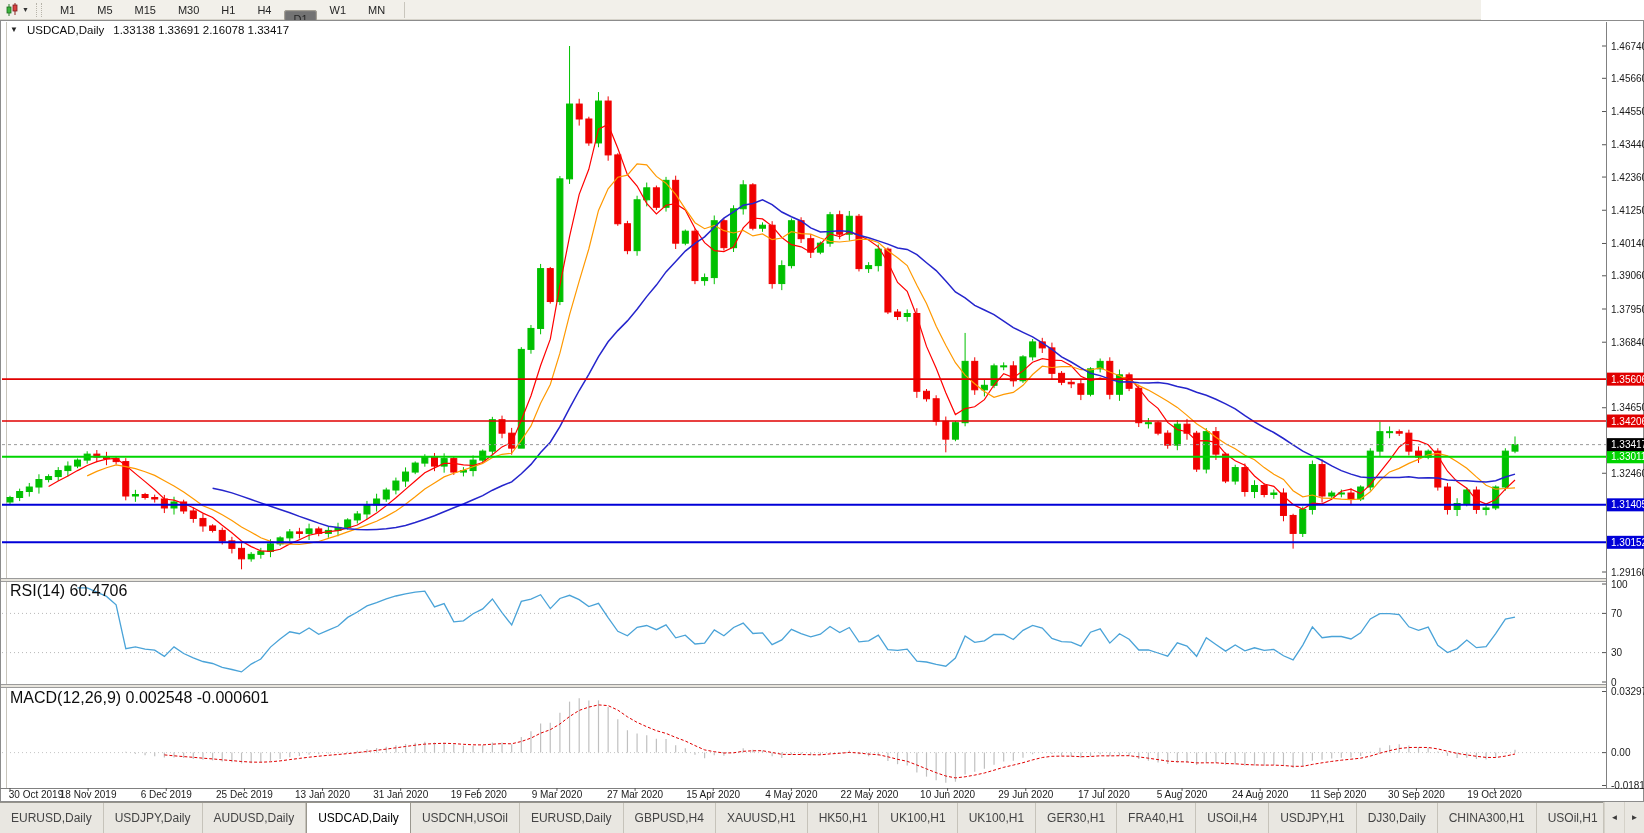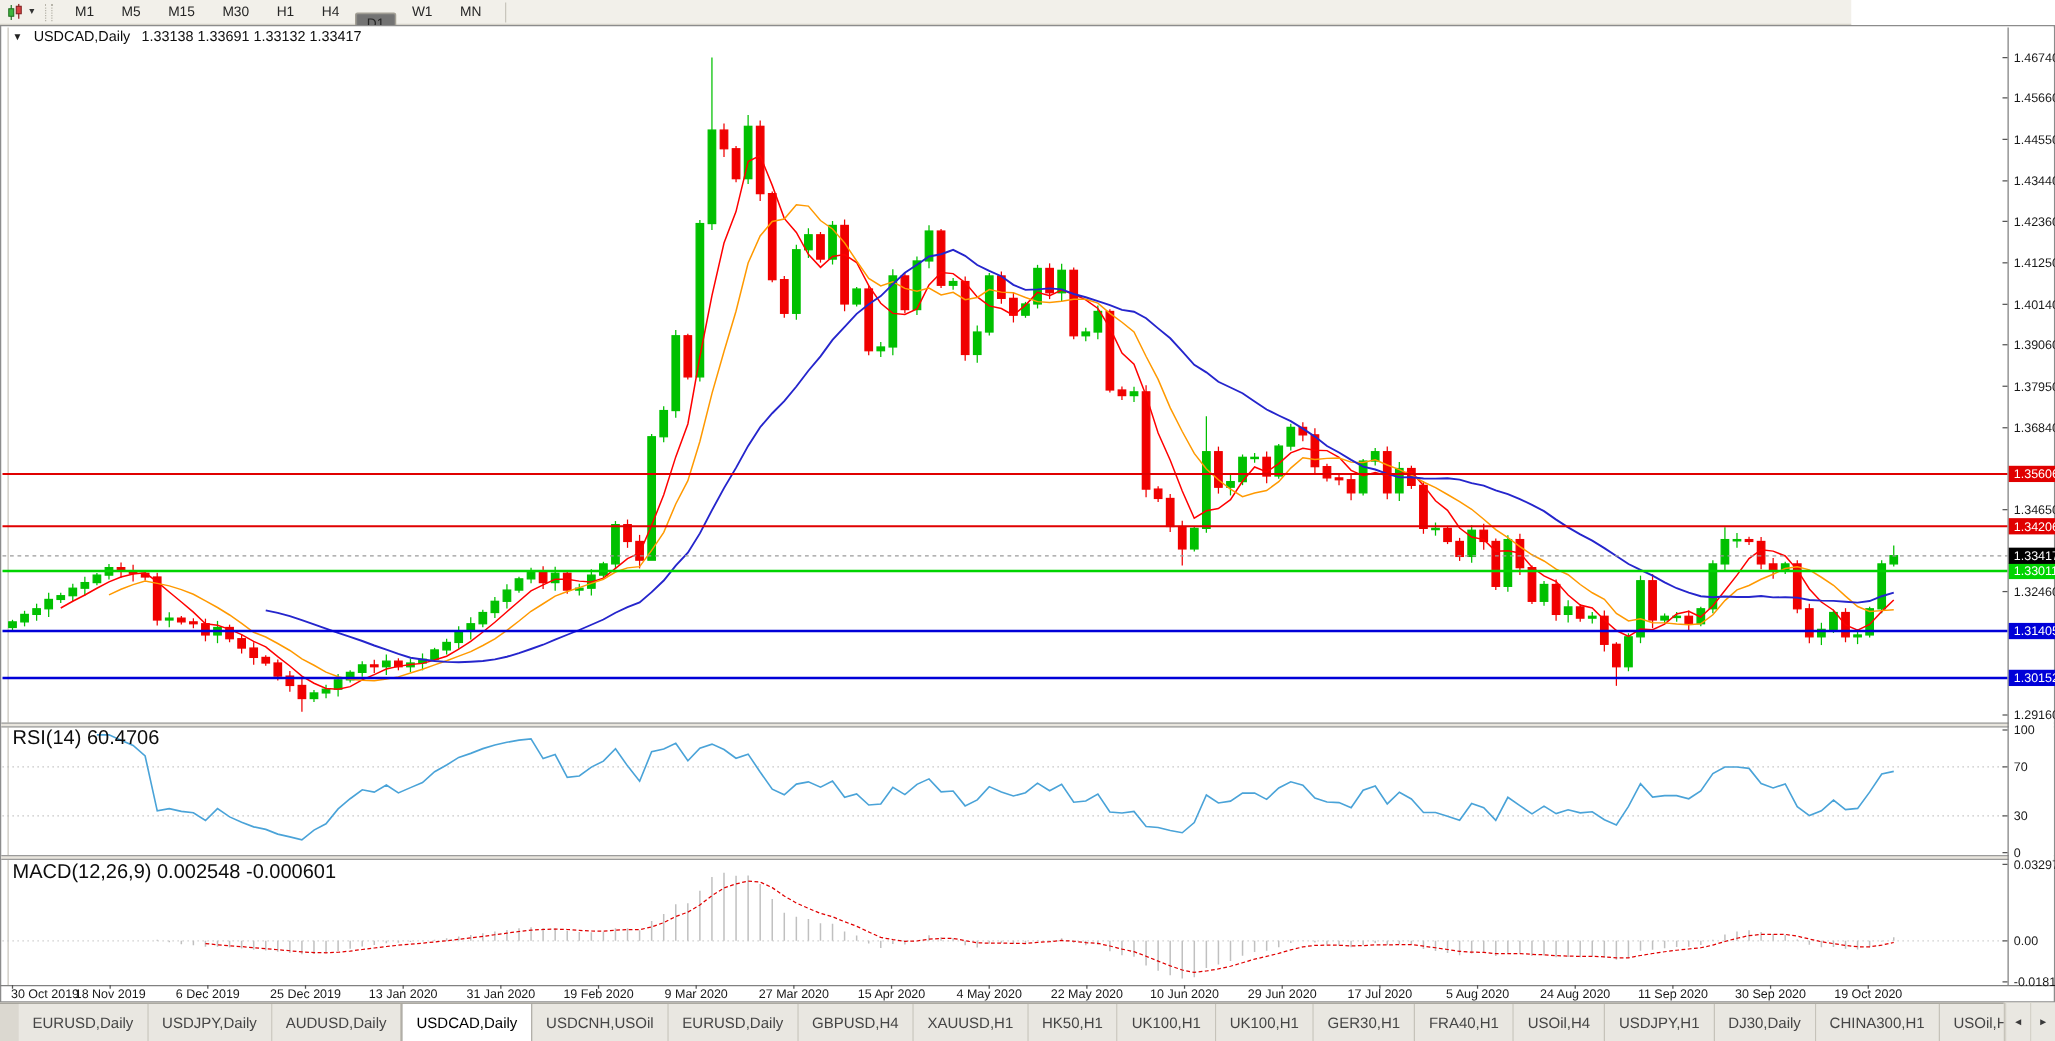--- a/index.html
+++ b/index.html
@@ -20,21 +20,21 @@
   .chart-title .tri{font-size:8px;color:#222;padding-top:1px;}
   .pane-label{position:absolute;left:10px;font-size:16px;color:#0d0d0d;z-index:5;}
   #rsi-label{top:582px;}
   #macd-label{top:689px;text-align:center;}
   
   #chart-svg{position:absolute;left:0;top:20px;}
   #chart-svg text{font-family:"Liberation Sans",sans-serif;}
   
   .tabbar{position:absolute;left:0;top:802px;width:1644px;height:31px;background:#dbd8d0;
           border-top:1px solid #96948c;display:flex;align-items:stretch;box-sizing:border-box;
-          padding-left:15px;overflow:hidden;}
+          padding-left:0;overflow:hidden;}
   .tab{font-size:12px;color:#454545;padding:0 11px;display:flex;align-items:center;
        border-right:1px solid #c6c3ba;background:#e9e7e1;white-space:nowrap;cursor:default;}
   .tab.active{background:#ffffff;color:#000;border-right-color:#9a978e;border-left:1px solid #9a978e;}
   .tab-arrows{position:absolute;right:0;top:802px;height:31px;display:flex;background:#e9e7e1;
               border-left:1px solid #c6c3ba;z-index:6;}
   .tab-arrow{width:19px;display:flex;align-items:center;justify-content:center;font-size:8px;
              color:#3a3a3a;border-left:1px solid #d5d2c9;}
 </style>
 </head>
 <body>
@@ -60,21 +60,21 @@
       <div class="tf-btn active">D1</div>
       <div class="tf-btn">W1</div>
       <div class="tf-btn">MN</div>
     </div>
   <div class="tb-sep"></div>
 </div>
 
 <div class="chart-title">
   <span class="tri">▼</span>
   <span>USDCAD,Daily</span>
-  <span>1.33138 1.33691 1.33132 1.33417</span>
+  <span>1.33138 1.33691 2.16078 1.33417</span>
 </div>
 <div class="pane-label" id="rsi-label">RSI(14) 60.4706</div>
 <div class="pane-label" id="macd-label">MACD(12,26,9) 0.002548 -0.000601</div>
 
 <svg id="chart-svg" width="1644" height="782" viewBox="0 20 1644 782">
     <rect x="0.5" y="20.5" width="1643" height="781" fill="#ffffff" stroke="#8c8c8c"></rect>
     <line x1="6.5" y1="22" x2="6.5" y2="788" stroke="#c8c5bc"></line>
     <g>
       <line x1="10" y1="495.8227531285557" x2="10" y2="504.08077360637105" stroke="#00c000" stroke-width="1"></line>
       <rect x="7" y="497.49829351535857" width="6" height="4.4880546075087295" fill="#00c000" stroke="#00c000"></rect>

